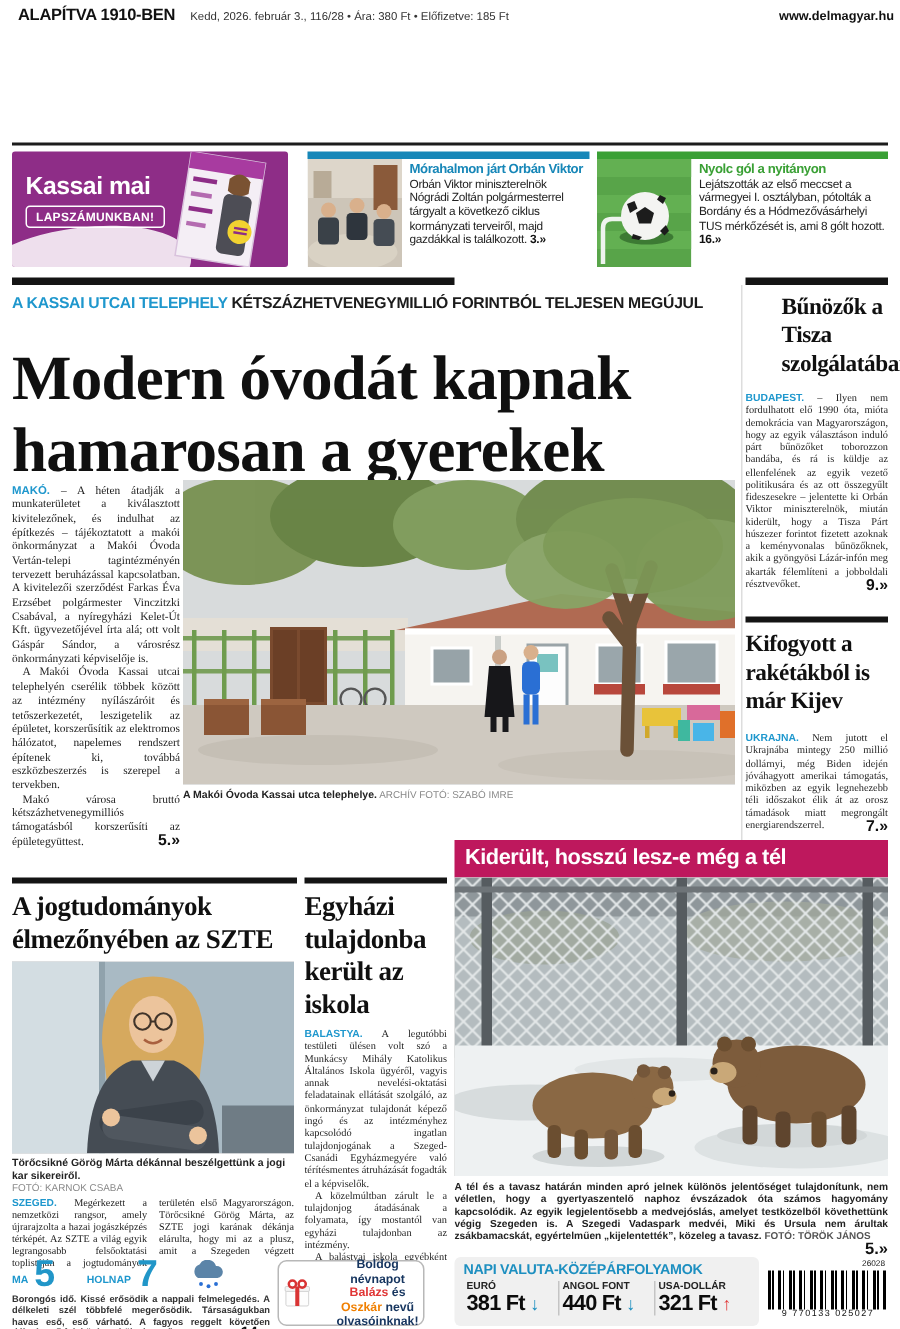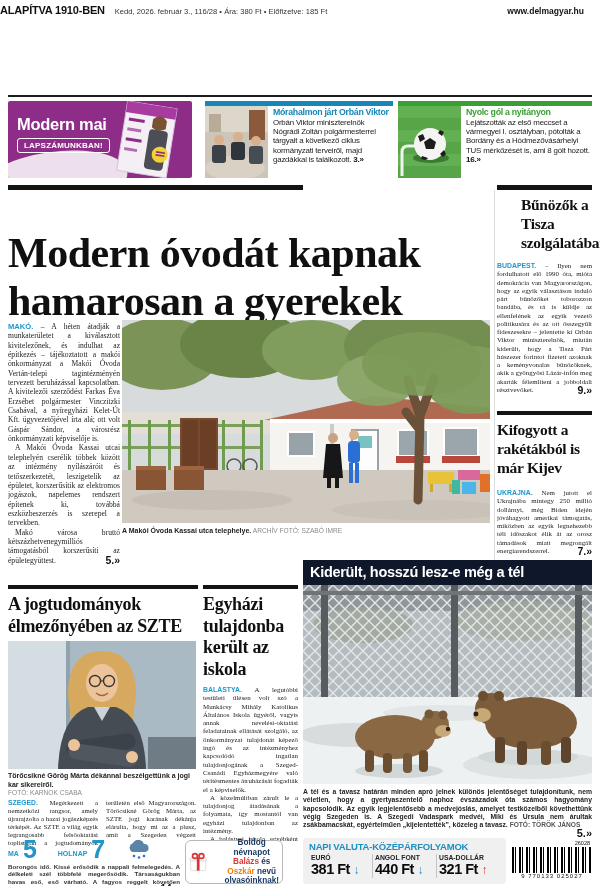--- a/index.html
+++ b/index.html
@@ -5,21 +5,21 @@
   * { margin:0; padding:0; box-sizing:border-box; }
   html,body { background:#888; }
   .page {
     position:relative; width:600px; height:886px; background:#fff;
     font-family:"Liberation Sans", sans-serif; overflow:hidden; margin:0 auto;
     color:#1a1a1a;
   }
   .abs { position:absolute; }
 
   
-  #topbar { top:4px; left:0; width:584px; display:flex; align-items:baseline; }
+  #topbar { top:4px; left:12px; width:584px; display:flex; align-items:baseline; }
   .founded { font-weight:bold; font-size:11px; letter-spacing:-0.2px; color:#111; }
   .dateline { font-size:7.6px; color:#333; margin-left:10px; flex:1; }
   .website { font-weight:bold; font-size:8.5px; color:#111; }
 
   
   #masthead { top:14px; left:8px; width:586px; height:80px;
     font-family:"Liberation Serif", serif; font-weight:bold; font-size:56px;
     letter-spacing:-0.5px; color:#177e9e; white-space:nowrap; line-height:80px; overflow:hidden; }
   #masthead-rule { top:95px; left:8px; width:584px; height:2px; background:#1c1c1c; }
 
@@ -92,21 +92,21 @@
   #szte-body { top:799px; left:8px; width:188px; height:50px; overflow:hidden;
     column-count:2; column-gap:8px; font-size:6.8px; line-height:8.1px; }
 
   
   #school-h { top:594px; left:203px; width:96px; }
   #school-b { top:686px; left:203px; width:95px; height:158px; overflow:hidden;
     font-size:6.9px; line-height:8.3px; }
   #school-b p + p { text-indent:7px; }
 
   
-  #bears-bar { top:560px; left:303px; width:289px; height:25px; background:#0f172a;
+  #bears-bar { top:560px; left:303px; width:289px; height:25px; background:#be185d;
     color:#fff; font-weight:bold; font-size:14.5px; line-height:25px; padding-left:7px;
     letter-spacing:-0.3px; }
   #bears-photo { top:585px; left:303px; width:289px; height:199px; }
   #bears-cap { top:788px; left:303px; width:289px; height:50px; overflow:hidden;
     font-size:6.8px; line-height:8.3px; text-align:justify; color:#222; font-weight:bold; }
   #bears-cap .pg { font-size:11px; }
 
   
   #weather { top:838px; left:8px; width:172px; height:46px; }
   .w-row { display:flex; align-items:flex-end; gap:4px; height:22px; }
@@ -147,21 +147,21 @@
     <span class="founded">ALAPÍTVA 1910-BEN</span>
     <span class="dateline">Kedd, 2026. február 3., 116/28  •  Ára: 380 Ft • Előfizetve: 185 Ft</span>
     <span class="website">www.delmagyar.hu</span>
   </div>
 
   <div class="abs" id="masthead-rule"></div>
 
   <div class="abs promo" id="ad">
     <div class="ad-swoosh"></div>
     <div class="ad-text">
-      <div class="ad-line1">Modern mai</div>
+      <div class="ad-line1">Kassai mai</div>
       <div class="ad-badge">LAPSZÁMUNKBAN!</div>
     </div>
     <svg class="abs" style="right:0;top:0" width="92" height="77" viewBox="0 0 92 77">
       <g transform="rotate(9 50 38)">
         <rect x="22" y="4" width="50" height="70" fill="#f4eef5" stroke="#d9c2dd" stroke-width="1"></rect>
         <rect x="22" y="4" width="50" height="11" fill="#a83ba0"></rect>
         <rect x="26" y="20" width="16" height="3" fill="#8e2d87"></rect>
         <rect x="26" y="30" width="14" height="3" fill="#b46bb0"></rect>
         <rect x="26" y="40" width="16" height="3" fill="#8e2d87"></rect>
         <rect x="26" y="50" width="13" height="3" fill="#b46bb0"></rect>
@@ -219,25 +219,28 @@
       <div class="promo-body"><span>Lejátszották az első meccset a vármegyei I. osztályban, pótolták a Bordány és a Hódmezővásárhelyi TUS mérkőzését is, ami 8 gólt hozott. </span><span class="pgi">16.»</span></div>
     </div>
   </div>
 
   <div class="bar" id="bar-lead"></div>
   <div class="bar" id="bar-side"></div>
   <div class="bar" id="bar-szte"></div>
   <div class="bar" id="bar-school"></div>
   <div class="abs" id="vrule-side"></div>
 
+  <div class="abs" id="kicker">
+    <span class="kick-hi">A KASSAI UTCAI TELEPHELY</span><span class="kick-rest"> KÉTSZÁZHETVENEGYMILLIÓ FORINTBÓL TELJESEN MEGÚJUL</span>
+  </div>
   <div class="abs" id="headline">Modern óvodát kapnak hamarosan a gyerekek</div>
 
   <div class="abs bodytext" id="lead-body">
     <p><span class="loc">MAKÓ.</span> <span>– A héten átadják a munkaterületet a kiválasztott kivitelezőnek, és indulhat az építkezés – tájékoztatott a makói önkormányzat a Makói Óvoda Vertán-telepi tagintézményén tervezett beruházással kapcsolatban. A kivitelezői szerződést Farkas Éva Erzsébet polgármester Vinczitzki Csabával, a nyíregyházi Kelet-Út Kft. ügyvezetőjével írta alá; ott volt Gáspár Sándor, a városrész önkormányzati képviselője is.</span></p>
-    <p>A Makói Óvoda Kassai utcai telephelyén cserélik többek között az intézmény nyílászáróit és tetőszerkezetét, leszigetelik az épületet, korszerűsítik az elektromos jogászok, napelemes rendszert építenek ki, továbbá eszközbeszerzés is szerepel a tervekben.</p>
+    <p>A Makói Óvoda Kassai utcai telephelyén cserélik többek között az intézmény nyílászáróit és tetőszerkezetét, leszigetelik az épületet, korszerűsítik az elektromos hálózatot, napelemes rendszert építenek ki, továbbá eszközbeszerzés is szerepel a tervekben.</p>
     <p><span>Makó városa bruttó kétszázhetvenegymilliós támogatásból korszerűsíti az épületegyüttest. </span><span class="pg">5.»</span></p>
   </div>
 
   <div class="photo" id="main-photo">
     <svg width="368" height="203" viewBox="0 0 368 203">
       <rect width="368" height="203" fill="#d8dbdc"></rect>
 
       <rect x="250" y="78" width="118" height="30" fill="#efe9e2"></rect>
       <rect x="0" y="92" width="150" height="22" fill="#e4dfd6"></rect>
 

